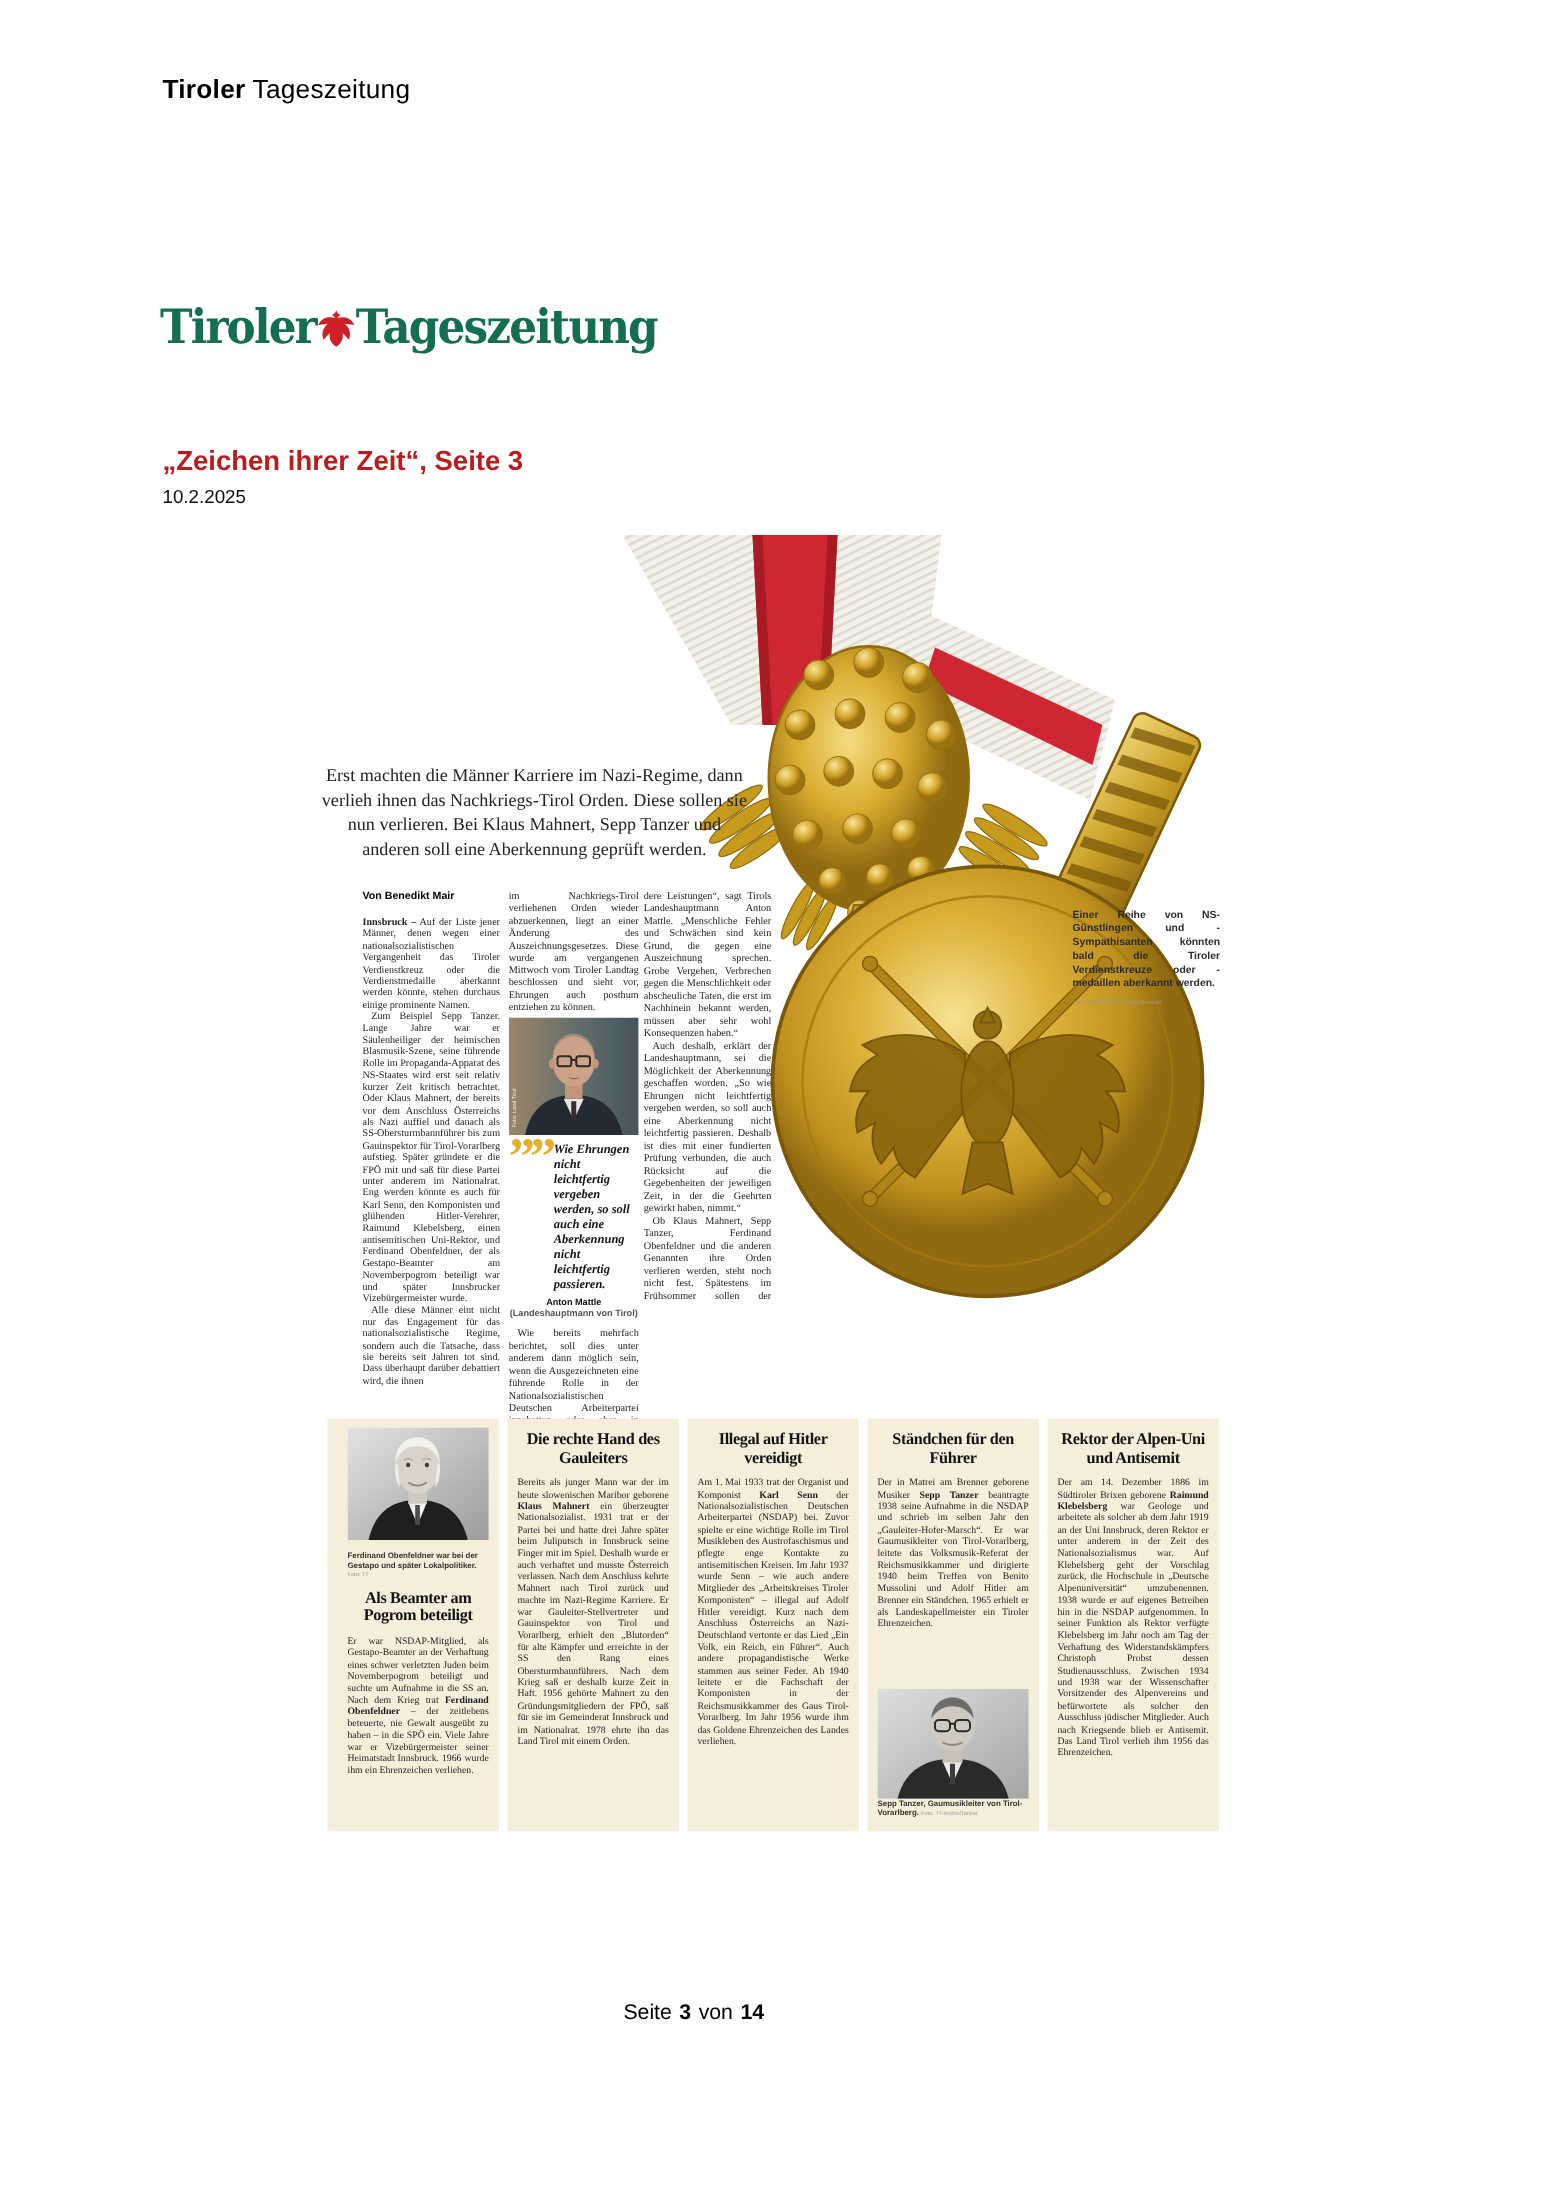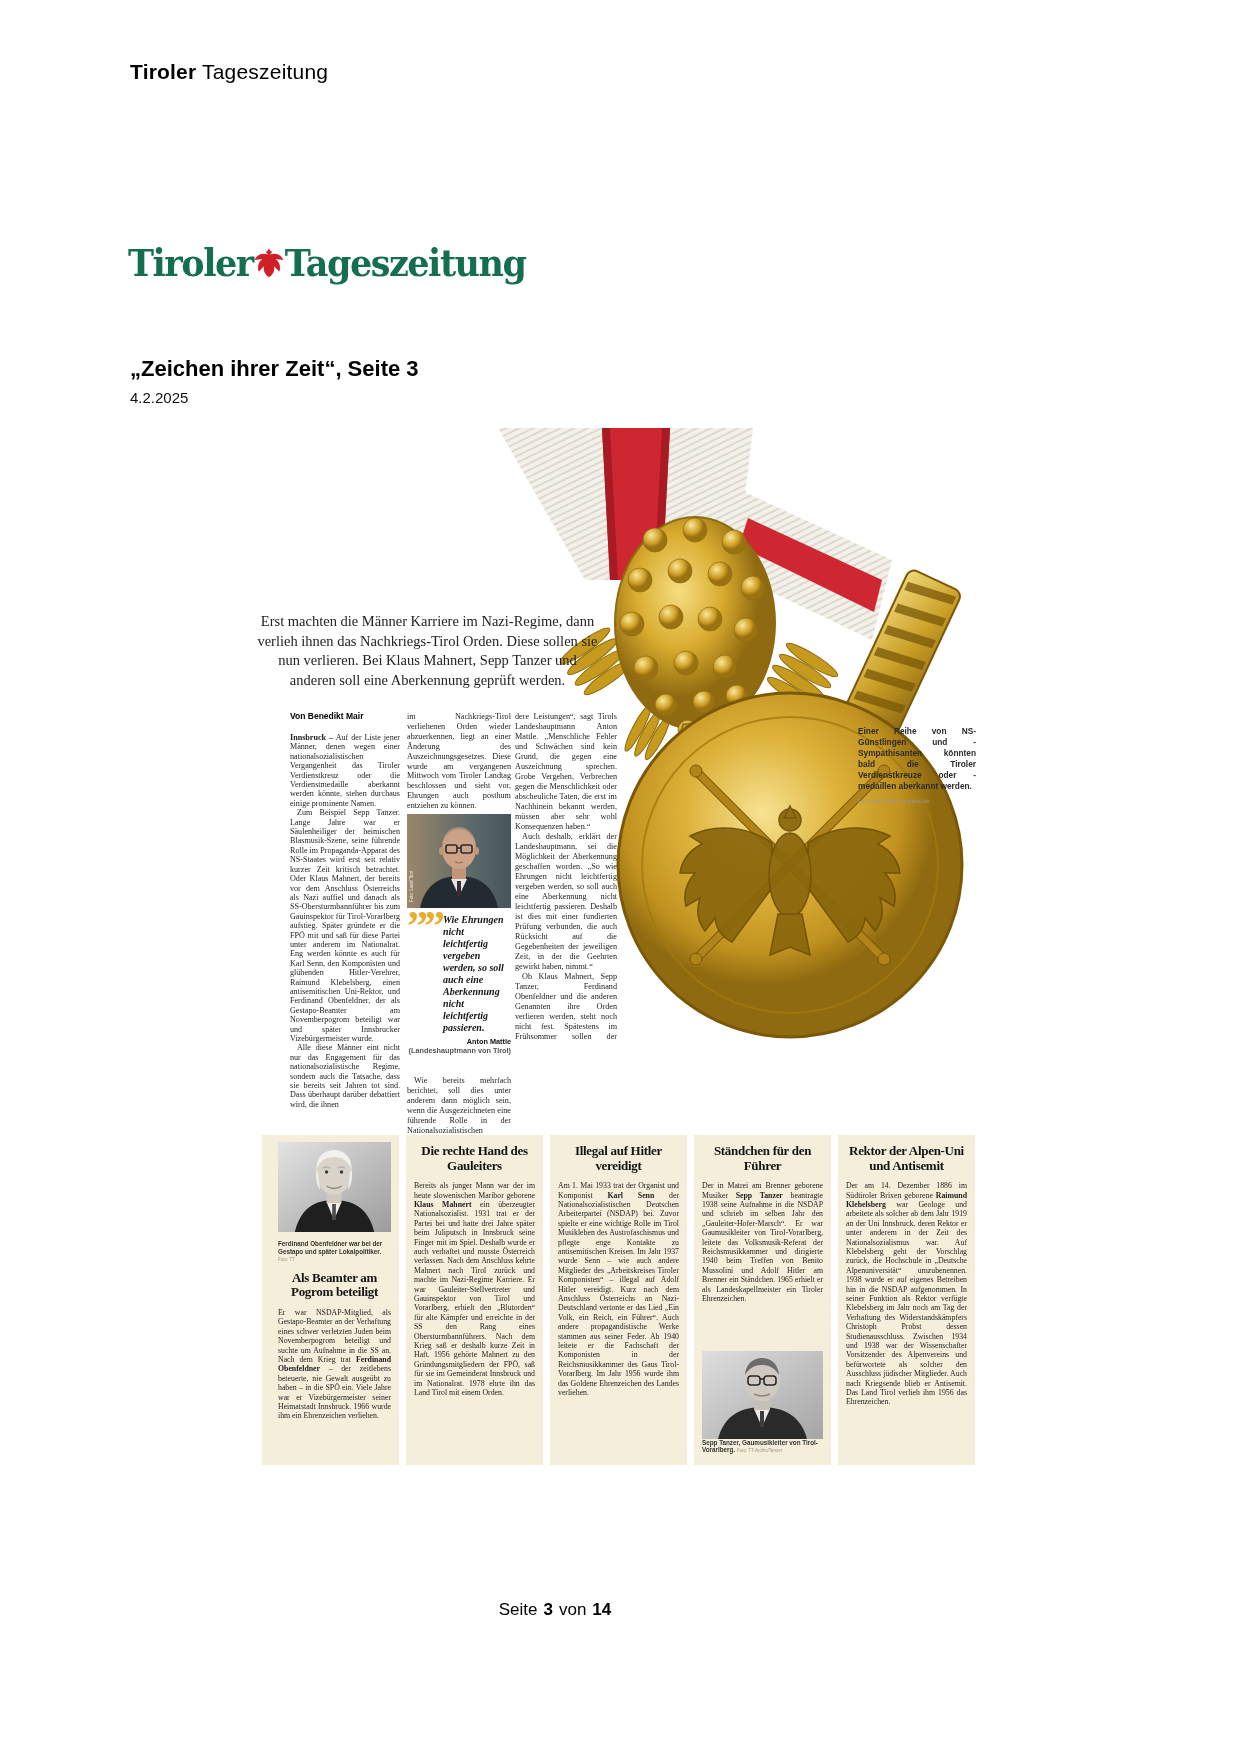--- a/index.html
+++ b/index.html
@@ -10,21 +10,21 @@
   
   .brand{left:130px;top:60px;font-size:21px;letter-spacing:0.2px;color:#000;}
   .brand b{font-weight:bold;}
 
   
   .logo{left:128px;top:240px;display:flex;align-items:center;color:#156e52;
         font-family:"DejaVu Serif",serif;font-weight:bold;font-size:35px;letter-spacing:-1.5px;
         transform:scaleY(1.08);transform-origin:left top;white-space:nowrap;}
   .logo .eagle{width:34px;height:38px;margin:0 -1px;flex:0 0 auto;}
 
-  .clip-title{left:130px;top:356px;font-size:22px;font-weight:bold;color:#000000;}
+  .clip-title{left:130px;top:356px;font-size:22px;font-weight:bold;color:#b91c1c;}
   .clip-date{left:130px;top:389px;font-size:15px;color:#111;}
 
   
   .clip{left:255px;top:428px;width:715px;height:1040px;}
   .medal-art{left:235px;top:0;width:485px;height:722px;}
 
   .headline{left:0;top:16px;width:290px;text-align:center;font-family:"Liberation Serif",serif;
             font-size:47px;line-height:1.1;color:#161616;letter-spacing:-1px;}
   .standfirst{left:0;top:184px;width:345px;text-align:center;font-family:"Liberation Serif",serif;
               font-size:14.5px;line-height:1.36;color:#222;}
@@ -38,21 +38,21 @@
   .col3{left:260px;top:284px;width:102px;height:330px;font-size:8.2px;line-height:10px;overflow:hidden;}
   .leadword{font-weight:bold;}
 
   .photo-mattle{width:104px;height:94px;margin:3px 0;position:relative;}
   .pullquote{display:flex;gap:2px;margin:6px 0 3px;}
   .pq-mark{font-family:"Liberation Serif",serif;font-weight:bold;font-size:42px;line-height:24px;
            color:#e7ae2d;letter-spacing:-4px;flex:0 0 auto;}
   .pq-text{font-family:"Liberation Serif",serif;font-style:italic;font-weight:bold;font-size:10px;
            line-height:12px;color:#141414;text-align:left;}
   .attrib{font-family:"Liberation Sans",sans-serif;font-size:7.3px;font-weight:bold;line-height:9px;
-          color:#111;margin-bottom:21px;text-align:right;}
+          color:#111;margin-bottom:7px;text-align:center;}
   .attrib .role{color:#555;}
 
   .caption-right{left:603px;top:298px;width:118px;font-size:8.3px;font-weight:bold;line-height:11px;
                  text-align:justify;color:#2b2b2b;}
   .cap-credit{display:block;font-size:4.5px;font-weight:normal;color:#999;margin-top:4px;text-align:left;}
 
   
   .box{top:707px;height:330px;width:137px;background:#f4eeda;box-sizing:border-box;
        padding:7px 8px;overflow:hidden;}
   .b1{left:7px;padding-left:16px;} .b2{left:151px;} .b3{left:295px;} .b4{left:439px;} .b5{left:583px;}
@@ -78,21 +78,21 @@
 
   <div class="abs logo">
     <span>Tiroler</span>
     <svg class="eagle" viewBox="0 0 40 40">
       <path fill="#d02027" d="M20 4 C21 7 22 8 24 8 L21 11 C28 9 34 11 37 17 L28 16 C33 20 34 25 32 30 L26 24 C27 29 25 33 20 36 C15 33 13 29 14 24 L8 30 C6 25 7 20 12 16 L3 17 C6 11 12 9 19 11 L16 8 C18 8 19 7 20 4 Z"></path>
     </svg>
     <span>Tageszeitung</span>
   </div>
 
   <div class="abs clip-title">„Zeichen ihrer Zeit“, Seite 3</div>
-  <div class="abs clip-date">4.2.2025</div>
+  <div class="abs clip-date">10.2.2025</div>
 
   <div class="abs clip">
 
     <svg class="abs medal-art" viewBox="0 0 485 722">
       <defs>
         <pattern id="rib" width="6" height="6" patternUnits="userSpaceOnUse" patternTransform="rotate(64)">
           <rect width="6" height="6" fill="#f3f1ea"></rect>
             <rect width="2" height="6" fill="#ddd9cf"></rect>
         </pattern>
         <radialGradient id="goldR" cx="40%" cy="35%">

